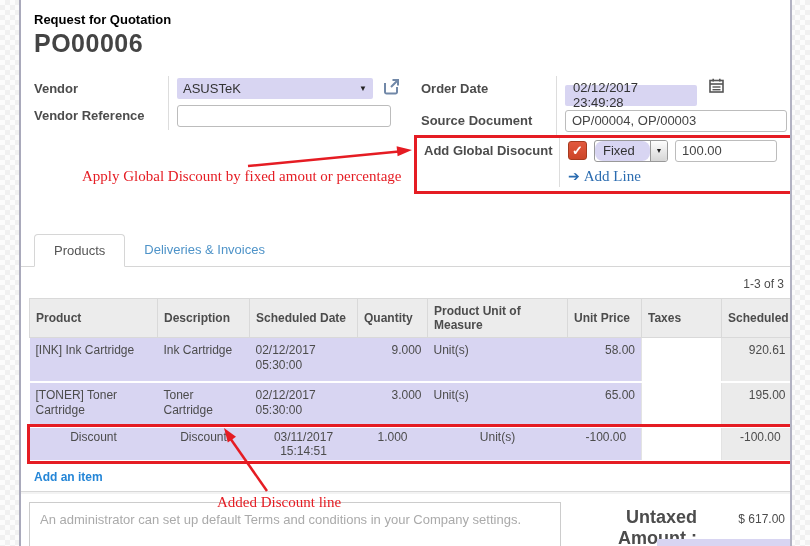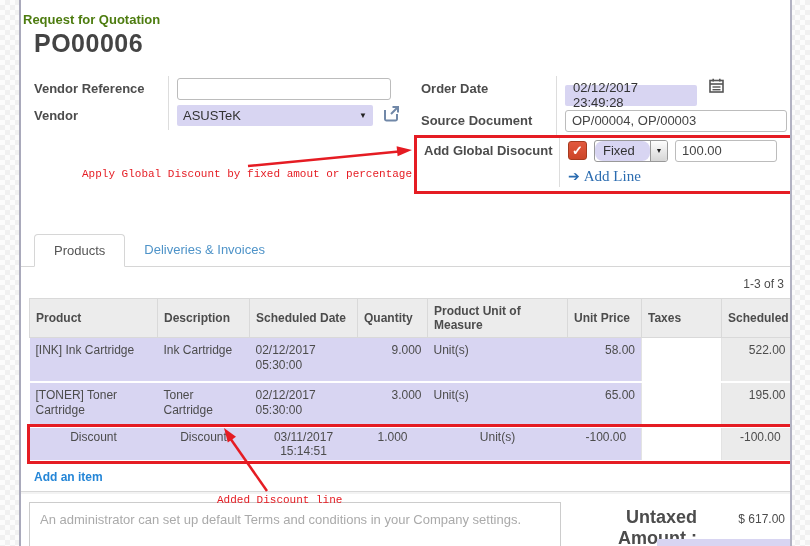--- a/index.html
+++ b/index.html
@@ -15,21 +15,21 @@
     background-position:0 0,5px 5px;
     position:relative;
   }
   .sheet {
     position:absolute; left:19px; top:0; width:773px; height:546px;
     background:#fff;
     border-left:2px solid #a9a9bb; border-right:2px solid #b3b3c3;
     padding:0 0 0 0; overflow:hidden;
   }
   
-  .doc-type { font-size:13px; font-weight:bold; color:#4d7c0f; margin:12px 0 2px 2px; }
+  .doc-type { font-size:13px; font-weight:bold; color:#000000; margin:12px 0 2px 13px; }
   .doc-title { font-size:25px; font-weight:bold; color:#444; margin:0 0 0 13px; letter-spacing:0.5px; }
 
   
   .fields { display:flex; margin-top:18px; }
   .fgroup { width:378px; }
   .fgroup.left { margin-left:13px; }
   .fgroup.right { margin-left:4px; }
   .frow { display:flex; align-items:flex-start; }
   .frow .flabel {
     font-size:13px; font-weight:bold; color:#4c4c4c; padding-top:5px;
@@ -131,57 +131,57 @@
   .totals { width:192px; margin-left:auto; margin-right:5px; padding-top:5px; }
   .trow { display:flex; align-items:baseline; margin-bottom:7px; }
   .trow .tlabel { flex:1; text-align:right; font-size:18px; font-weight:bold; color:#4c4c4c; }
   .trow .tvalue { width:88px; text-align:right; font-size:12px; color:#4c4c4c; }
   .bottom-highlight {
     position:absolute; left:636px; bottom:0; width:135px; height:7px; background:#d8d5f2;
   }
 
   
   .note {
-    position:absolute; color:#e51c23; font-family:Liberation Mono, monospace;
-    font-size:11px; z-index:60; white-space:nowrap;text-align:right;
+    position:absolute; color:#e51c23; font-family:Liberation Serif, serif;
+    font-size:15px; z-index:60; white-space:nowrap;text-align:right;
   }
   .note1 { left:82px; top:168px; }
   .note2 { left:217px; top:494px; }
   .overlay { position:absolute; left:0; top:0; z-index:55; pointer-events:none; }
 </style>
 </head>
 <body>
 
 <div class="sheet">
 
   <div class="doc-type">Request for Quotation</div>
   <div class="doc-title">PO00006</div>
 
   <div class="fields">
 
     <div class="fgroup left">
-      <div class="frow">
-        <div class="flabel">Vendor Reference</div>
-        <div class="fval">
-          <input class="text-input w-ref" value="" style="">
-        </div>
-      </div>
       <div class="frow">
         <div class="flabel">Vendor</div>
         <div class="fval">
           <span class="lav-field vendor-select">
             <span>ASUSTeK</span>
             <span class="dd-arrow">▼</span>
           </span>
           <span class="ext-icon">
             <svg width="17" height="17" viewBox="0 0 17 17">
                 <path d="M2 5 v9 a1.5 1.5 0 0 0 1.5 1.5 h9 a1.5 1.5 0 0 0 1.5 -1.5 v-5" fill="none" stroke="#7188a8" stroke-width="2"></path>
                 <path d="M8 9 L14.5 2.5 M9.5 2 h5.5 v5.5" fill="none" stroke="#7188a8" stroke-width="2"></path>
               </svg>
           </span>
+        </div>
+      </div>
+      <div class="frow">
+        <div class="flabel">Vendor Reference</div>
+        <div class="fval">
+          <input class="text-input w-ref" value="" style="">
         </div>
       </div>
     </div>
 
     <div class="fgroup right">
       <div class="frow">
         <div class="flabel">Order Date</div>
         <div class="fval">
           <span class="lav-field date-field">
             <span>02/12/2017 23:49:28</span>
@@ -263,21 +263,21 @@
     </thead>
     <tbody>
       <tr class="r12">
         <td>[INK] Ink Cartridge</td>
         <td>Ink Cartridge</td>
         <td>02/12/2017 05:30:00</td>
         <td class="num">9.000</td>
         <td>Unit(s)</td>
         <td class="num">58.00</td>
         <td></td>
-        <td class="num">522.00</td>
+        <td class="num">920.61</td>
       </tr>
       <tr class="r12">
         <td>[TONER] Toner Cartridge</td>
         <td>Toner Cartridge</td>
         <td>02/12/2017 05:30:00</td>
         <td class="num">3.000</td>
         <td>Unit(s)</td>
         <td class="num">65.00</td>
         <td></td>
         <td class="num">195.00</td>

